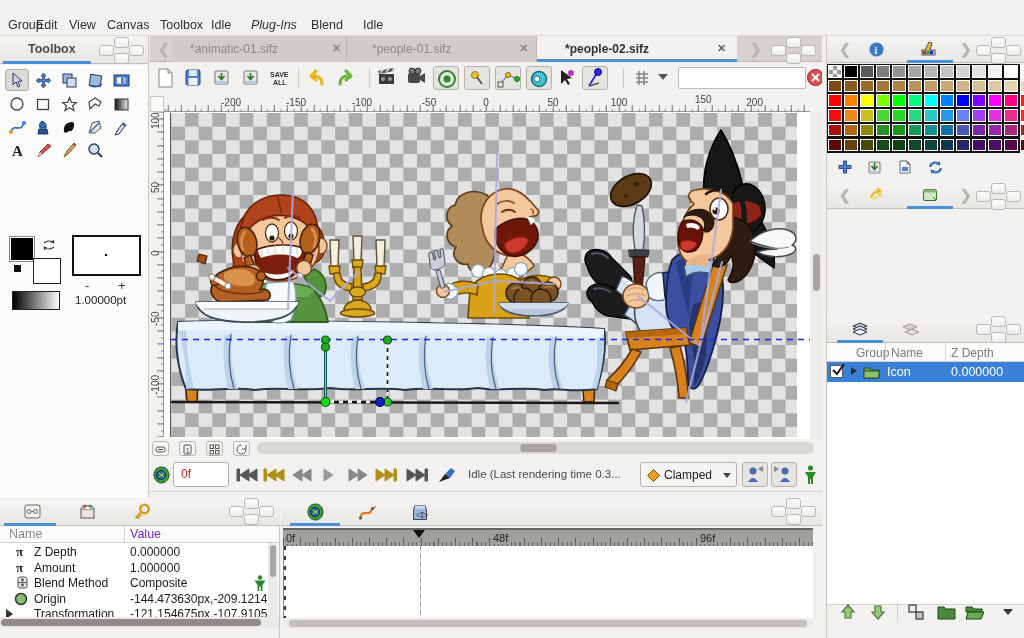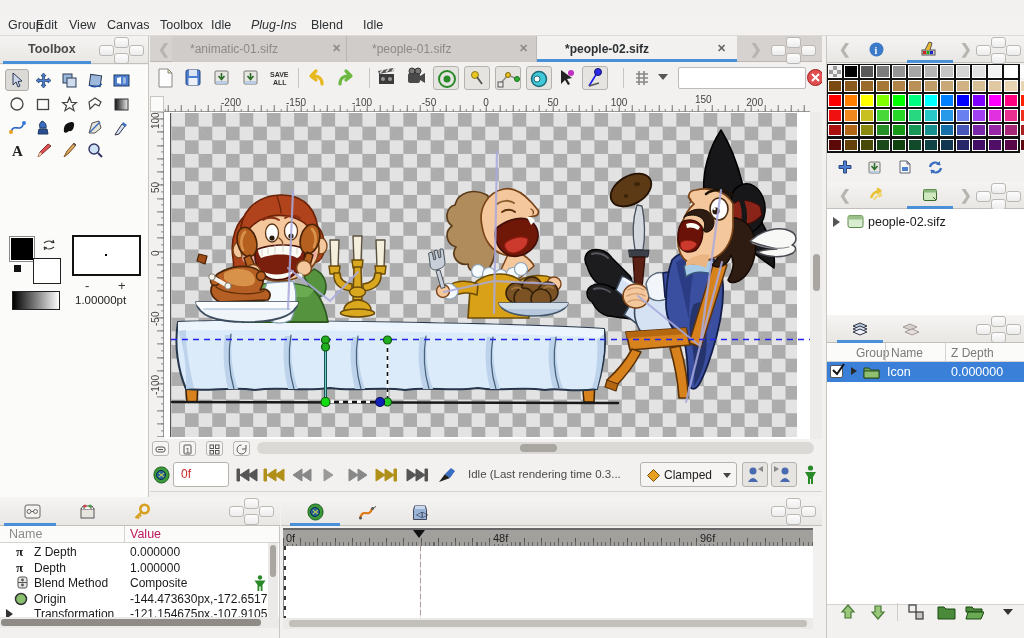--- a/index.html
+++ b/index.html
@@ -807,28 +807,20 @@
         <path d="M11 10 l3 3" stroke="#3a6a2a"></path>
       </svg>
  <div class="abs" style="left:80px;top:170px;width:46px;height:3px;background:#4a90d9;"></div>
  <div class="abs chev" style="left:133px;top:151px;">❯</div>
  <div class="dockcross" style="left:146px;top:147px;">
         <div style="left:18px;top:0;"></div>
         <div style="left:3px;top:8px;"></div>
         <div style="left:33px;top:8px;"></div>
         <div style="left:18px;top:16px;"></div>
       </div>
- <div class="abs" style="left:0;top:173px;width:197px;height:106px;background:#fff;">
-   <div class="abs" style="left:6px;top:8px;width:0;height:0;border:5px solid transparent;border-left:7px solid #555;"></div>
-   <svg class="abs" style="left:20px;top:5px" width="17" height="15" viewBox="0 0 17 15">
-          <rect x="1" y="1.5" width="15" height="12" rx="2" fill="#d8ecd0" stroke="#5a8a4a"></rect>
-          <rect x="1" y="1.5" width="15" height="4" rx="2" fill="#9ac088"></rect>
-        </svg>
-   <div class="abs" style="left:41px;top:6px;font-size:12.5px;color:#1a1a1a;">people-02.sifz</div>
- </div>
 
  <div class="abs panel-head" style="left:0;top:279px;width:198px;height:28px;"></div>
  <svg class="abs" style="left:24px;top:285px" width="18" height="16" viewBox="0 0 18 16">
         <path d="M2 5 l7 -3 l7 3 l-7 3 Z" fill="#b8cce0" stroke="#334"></path>
         <path d="M2 8 l7 -3 l7 3 l-7 3 Z" fill="#d8e4f0" stroke="#334"></path>
         <path d="M2 11 l7 -3 l7 3 l-7 3 Z" fill="#eef2f8" stroke="#334"></path>
       </svg>
  <div class="abs" style="left:10px;top:304px;width:46px;height:3px;background:#4a90d9;"></div>
  <svg class="abs" style="left:74px;top:285px" width="18" height="16" viewBox="0 0 18 16" opacity="0.55">
         <path d="M2 6 l7 -3 l7 3 l-7 3 Z" fill="#c0b8b0" stroke="#655"></path>
@@ -907,51 +899,51 @@
  <div class="abs" style="left:4px;top:26px;width:52px;height:3px;background:#4a90d9;"></div>
  <div class="dockcross" style="left:226px;top:1px;">
         <div style="left:18px;top:0;"></div>
         <div style="left:3px;top:8px;"></div>
         <div style="left:33px;top:8px;"></div>
         <div style="left:18px;top:16px;"></div>
       </div>
 
  <div class="abs" style="left:0;top:29px;width:279px;height:17px;background:#fbfbfa;border-bottom:1px solid #d5d2cf;">
   <div class="abs" style="left:9px;top:1px;font-size:12.5px;color:#8a8a8a;">Name</div>
-  <div class="abs" style="left:130px;top:1px;font-size:12.5px;color:#be185d;">Value</div>
+  <div class="abs" style="left:130px;top:1px;font-size:12.5px;color:#6d28d9;">Value</div>
   <div class="abs" style="left:124px;top:0;width:1px;height:17px;background:#d5d2cf;"></div>
  </div>
  <div class="abs" style="left:0;top:46px;width:279px;height:74px;background:#fff;">
   <svg class="abs" style="left:16px;top:2px" width="13" height="12" viewBox="0 0 13 12">
           <text x="0" y="11" font-size="13" font-weight="bold" fill="#222" font-family="Liberation Serif">π</text>
         </svg>
   <div class="abs" style="left:34px;top:2px;font-size:12px;color:#1a1a1a;">Z Depth</div>
   <div class="abs" style="left:130px;top:2px;font-size:12px;color:#1a1a1a;">0.000000</div>
   <svg class="abs" style="left:16px;top:17.5px" width="13" height="12" viewBox="0 0 13 12">
           <text x="0" y="11" font-size="13" font-weight="bold" fill="#222" font-family="Liberation Serif">π</text>
         </svg>
-  <div class="abs" style="left:34px;top:17.5px;font-size:12px;color:#1a1a1a;">Depth</div>
+  <div class="abs" style="left:34px;top:17.5px;font-size:12px;color:#1a1a1a;">Amount</div>
   <div class="abs" style="left:130px;top:17.5px;font-size:12px;color:#1a1a1a;">1.000000</div>
   <svg class="abs" style="left:16px;top:33px" width="13" height="13" viewBox="0 0 13 13">
           <rect x="2" y="1" width="9" height="11" rx="2" fill="#e8e6e2" stroke="#555"></rect>
           <circle cx="6.5" cy="4" r="1.4" fill="#555"></circle>
           <circle cx="6.5" cy="9" r="1.4" fill="#555"></circle>
           <path d="M2 6.5 h9" stroke="#555"></path>
         </svg>
   <div class="abs" style="left:34px;top:33px;font-size:12px;color:#1a1a1a;">Blend Method</div>
   <div class="abs" style="left:130px;top:33px;font-size:12px;color:#1a1a1a;">Composite</div>
   <svg class="abs" style="left:253px;top:32px" width="14" height="16" viewBox="0 0 14 16">
           <circle cx="7" cy="2.5" r="2.2" fill="#2a8a2a"></circle>
           <path d="M1.5 5.5 h11 l-3 4.5 v6 h-1.8 v-4.5 h-1.4 v4.5 h-1.8 v-6 Z" fill="#2a8a2a"></path>
         </svg>
   <svg class="abs" style="left:14px;top:48.5px" width="14" height="14" viewBox="0 0 14 14">
           <circle cx="7" cy="7" r="5.5" fill="#8abf6e" stroke="#333" stroke-width="1.5"></circle>
         </svg>
   <div class="abs" style="left:34px;top:48.5px;font-size:12px;color:#1a1a1a;">Origin</div>
-  <div class="abs" style="left:130px;top:48.5px;font-size:12px;color:#1a1a1a;">-144.473630px,-172.6517</div>
+  <div class="abs" style="left:130px;top:48.5px;font-size:12px;color:#1a1a1a;">-144.473630px,-209.1214</div>
   <div class="abs" style="left:6px;top:66px;width:0;height:0;border:5px solid transparent;border-left:7px solid #333;"></div>
   <div class="abs" style="left:34px;top:64px;font-size:12px;color:#1a1a1a;">Transformation</div>
   <div class="abs" style="left:130px;top:64px;font-size:12px;color:#1a1a1a;">-121.154675px,-107.9105</div>
  </div>
  <div class="abs" style="left:268px;top:46px;width:10px;height:74px;background:#eceae8;">
   <div class="abs" style="left:2px;top:2px;width:6px;height:32px;background:#a9a6a2;border-radius:3px;"></div>
  </div>
  <div class="abs" style="left:0;top:120px;width:279px;height:11px;background:#eceae8;">
   <div class="abs" style="left:1px;top:2px;width:260px;height:7px;background:#8f8c88;border-radius:3px;"></div>
  </div>

